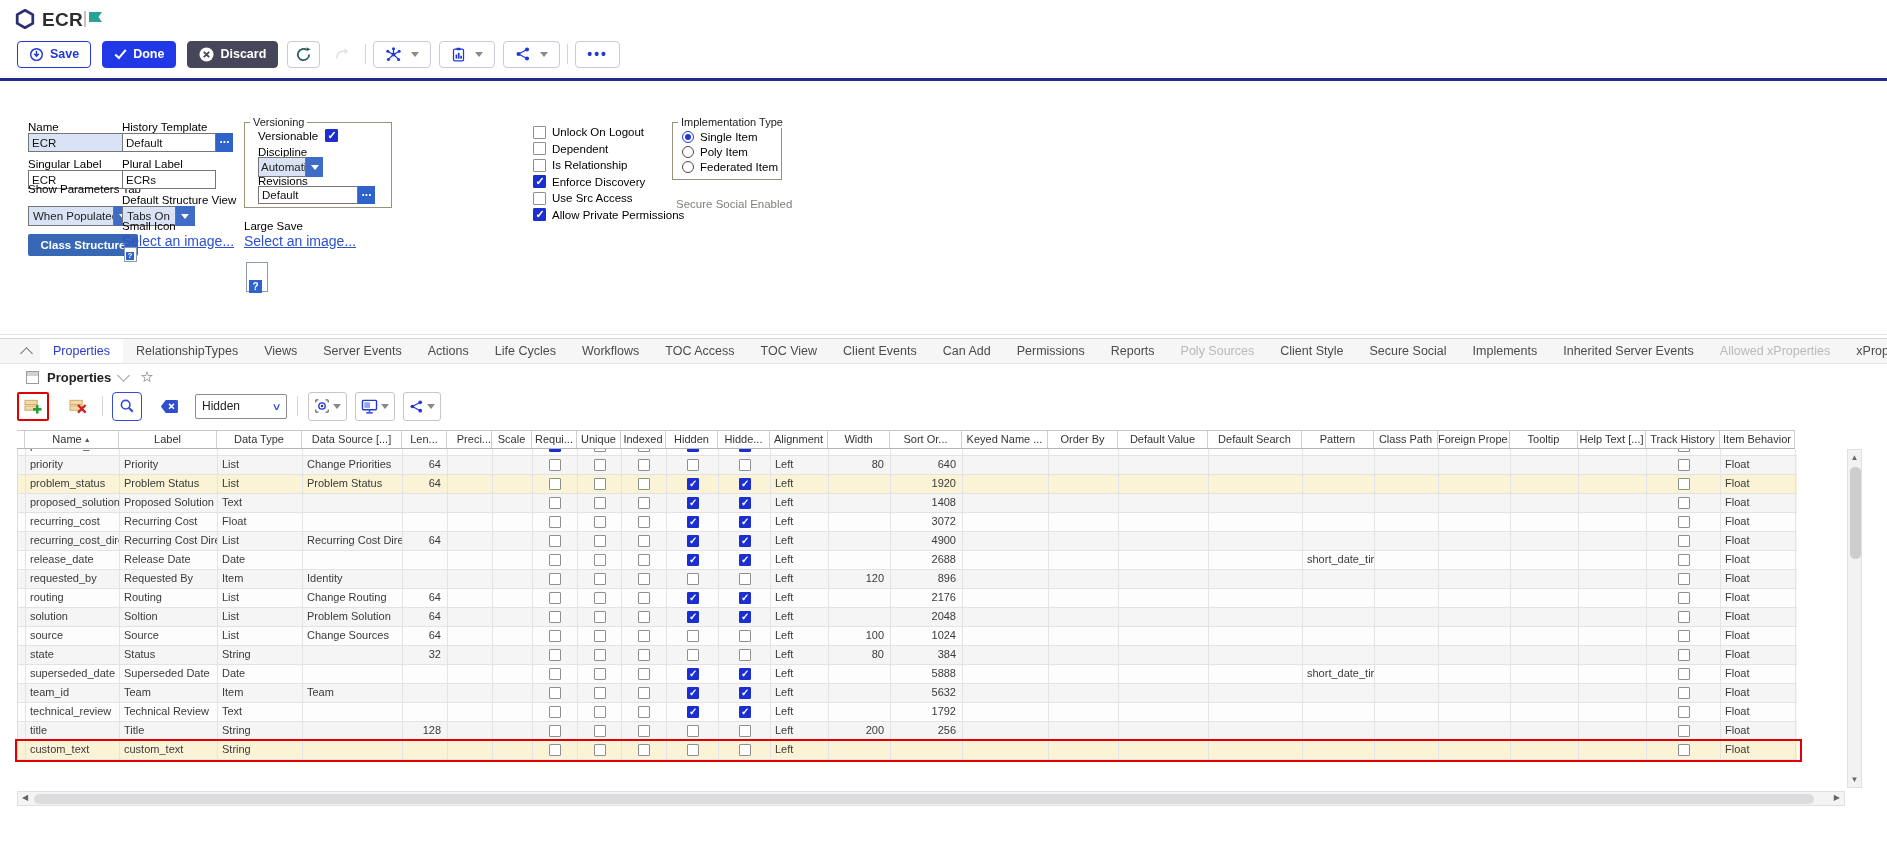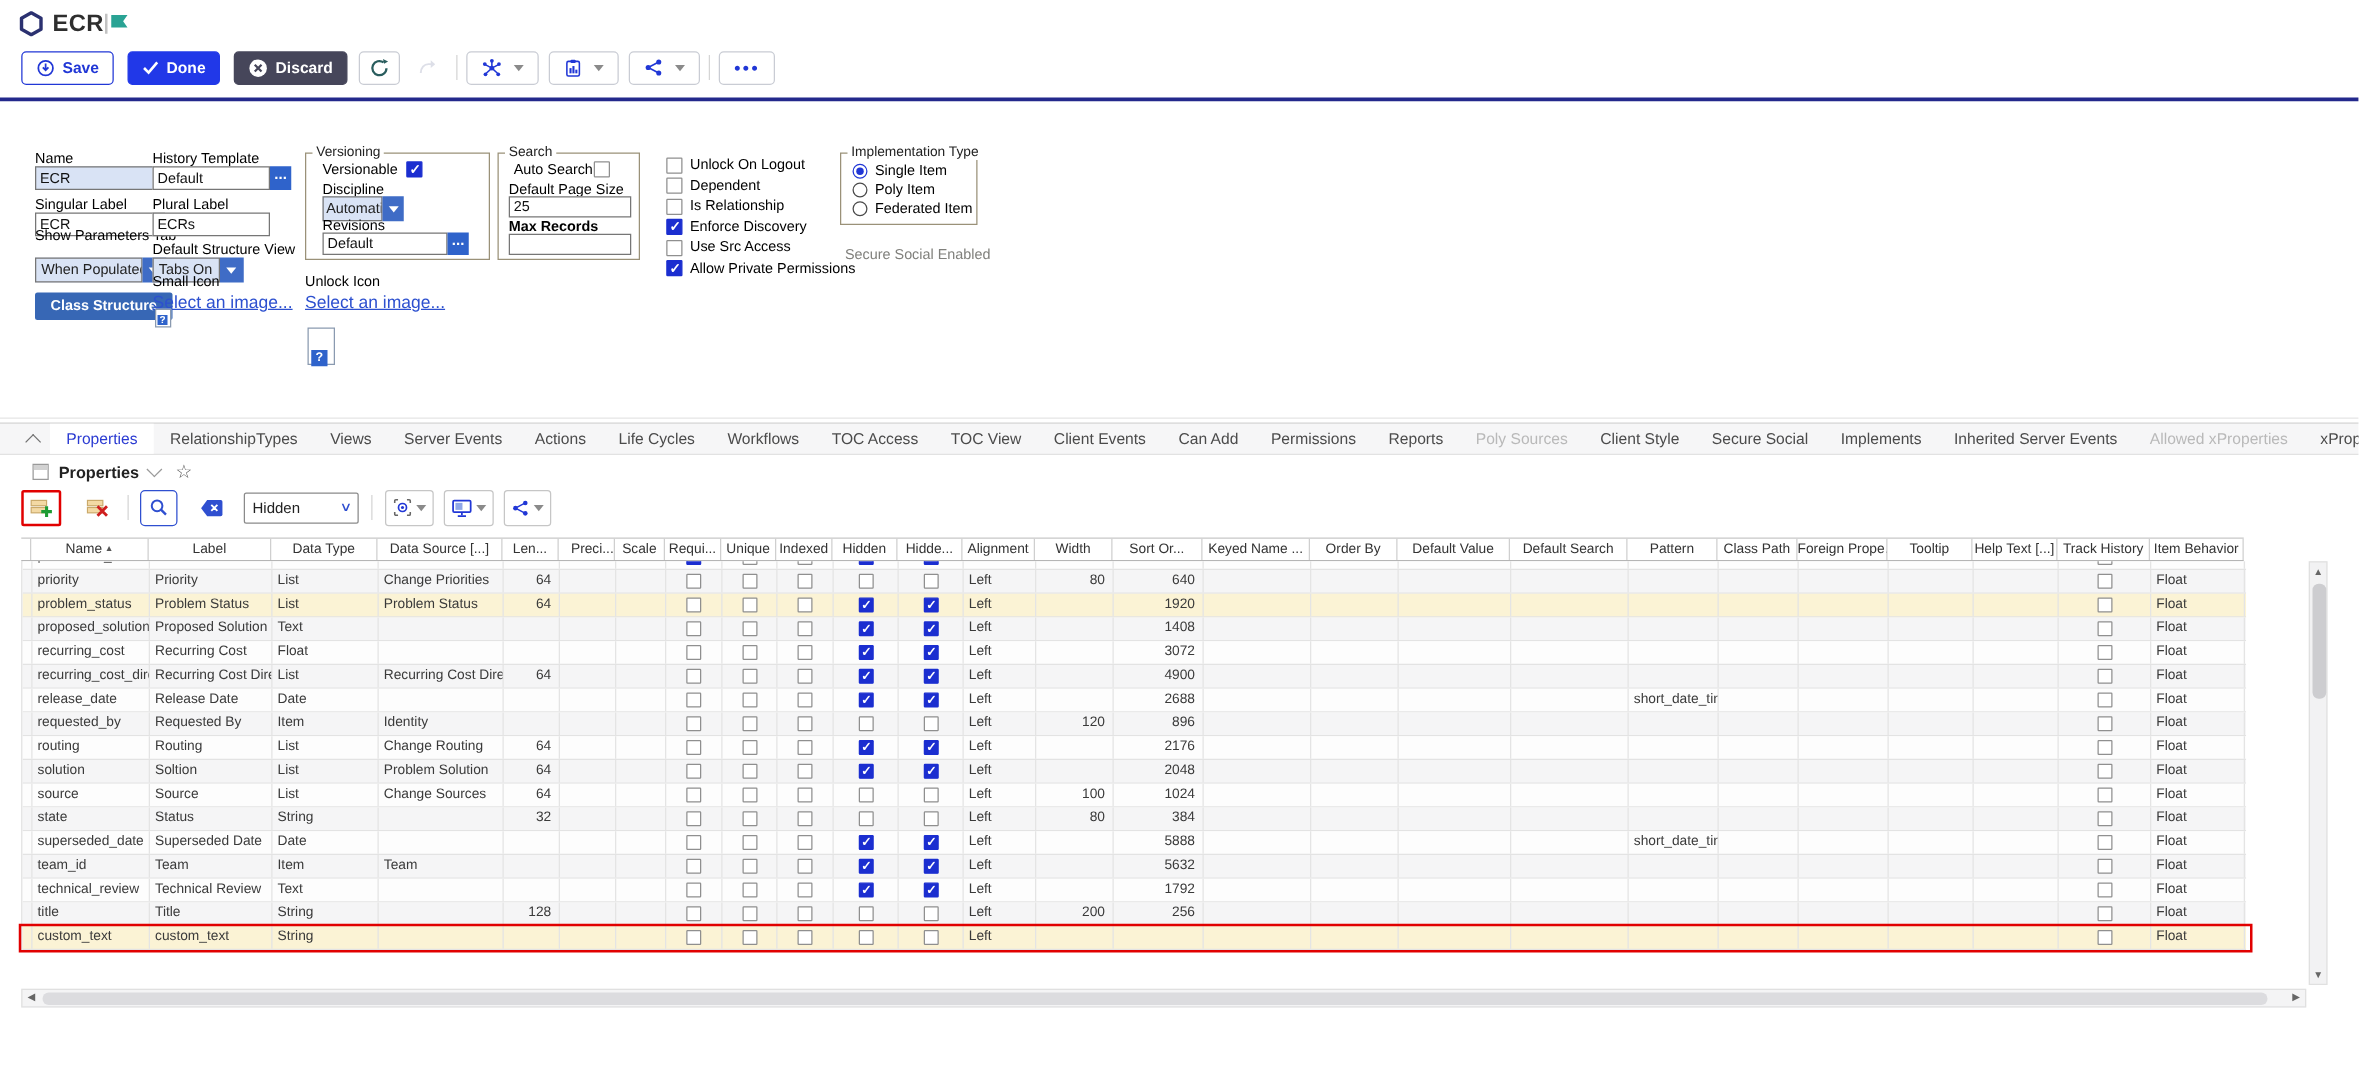--- a/index.html
+++ b/index.html
@@ -232,35 +232,26 @@
       <span class="flabel" style="left:13px;top:7px;">Versionable</span>
       <div class="cb abs on" style="left:80px;top:6px;"></div>
       <span class="flabel" style="left:13px;top:23px;">Discipline</span>
       <div class="dd" style="left:13px;top:34px;width:48px;padding:0 2px;">Automatic</div>
       <div class="ddbtn" style="left:61px;top:34px;width:17px;"></div>
       <span class="flabel" style="left:13px;top:52px;">Revisions</span>
       <input class="inp" style="left: 13px; top: 63px; width: 100px; height: 18px;" value="Default">
       <div class="dots" style="left:113px;top:63px;height:18px;">...</div>
     </div>
 
-    <span class="flabel" style="left:244px;top:112px;">Unlock Icon</span>
+    <span class="flabel" style="left:244px;top:112px;">Large Save</span>
     <span class="link abs" style="left:244px;top:125px;">Select an image...</span>
     <div class="bimg abs" style="left:246px;top:139px;width:20px;height:28px;">
       <div class="qmark" style="left:2px;top:17px;width:13px;height:13px;line-height:13px;font-size:10px;">?</div>
     </div>
 
-    <div class="gbox" style="left:398px;top:14px;width:114px;height:86px;">
-      <span class="glabel">Search</span>
-      <span class="flabel" style="left:12px;top:7px;">Auto Search</span>
-      <div class="cb abs" style="left:76px;top:6px;"></div>
-      <span class="flabel" style="left:8px;top:23px;">Default Page Size</span>
-      <input class="inp" style="left: 8px; top: 34px; width: 98px; height: 17px;" value="25">
-      <span class="flabel" style="left:8px;top:53px;font-weight:bold;">Max Records</span>
-      <input class="inp" style="left: 8px; top: 64px; width: 98px; height: 17px;" value="">
-    </div>
 
     <div class="abs" style="left:533px;top:16px;" id="flags">
         <div class="flagrow">
           <div class="cb"></div>
           <span>Unlock On Logout</span>
         </div>
         <div class="flagrow">
           <div class="cb"></div>
           <span>Dependent</span>
         </div>

